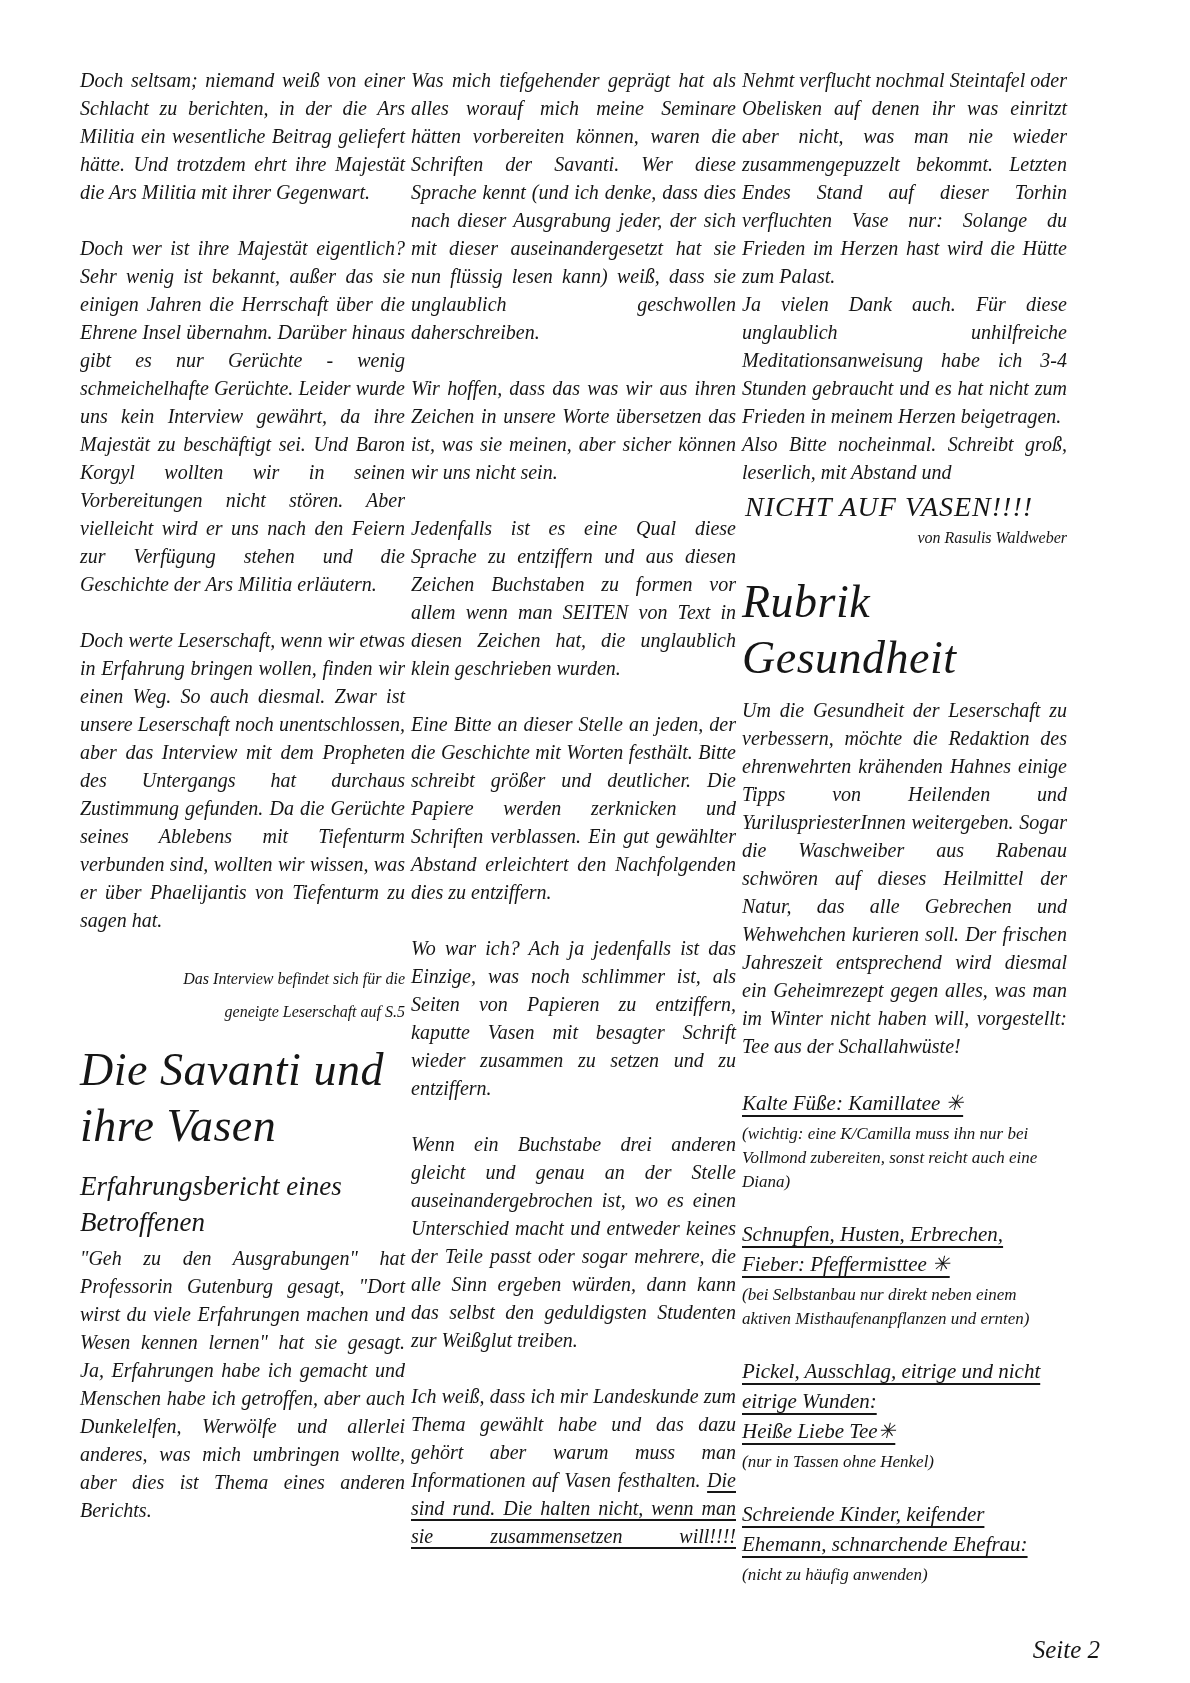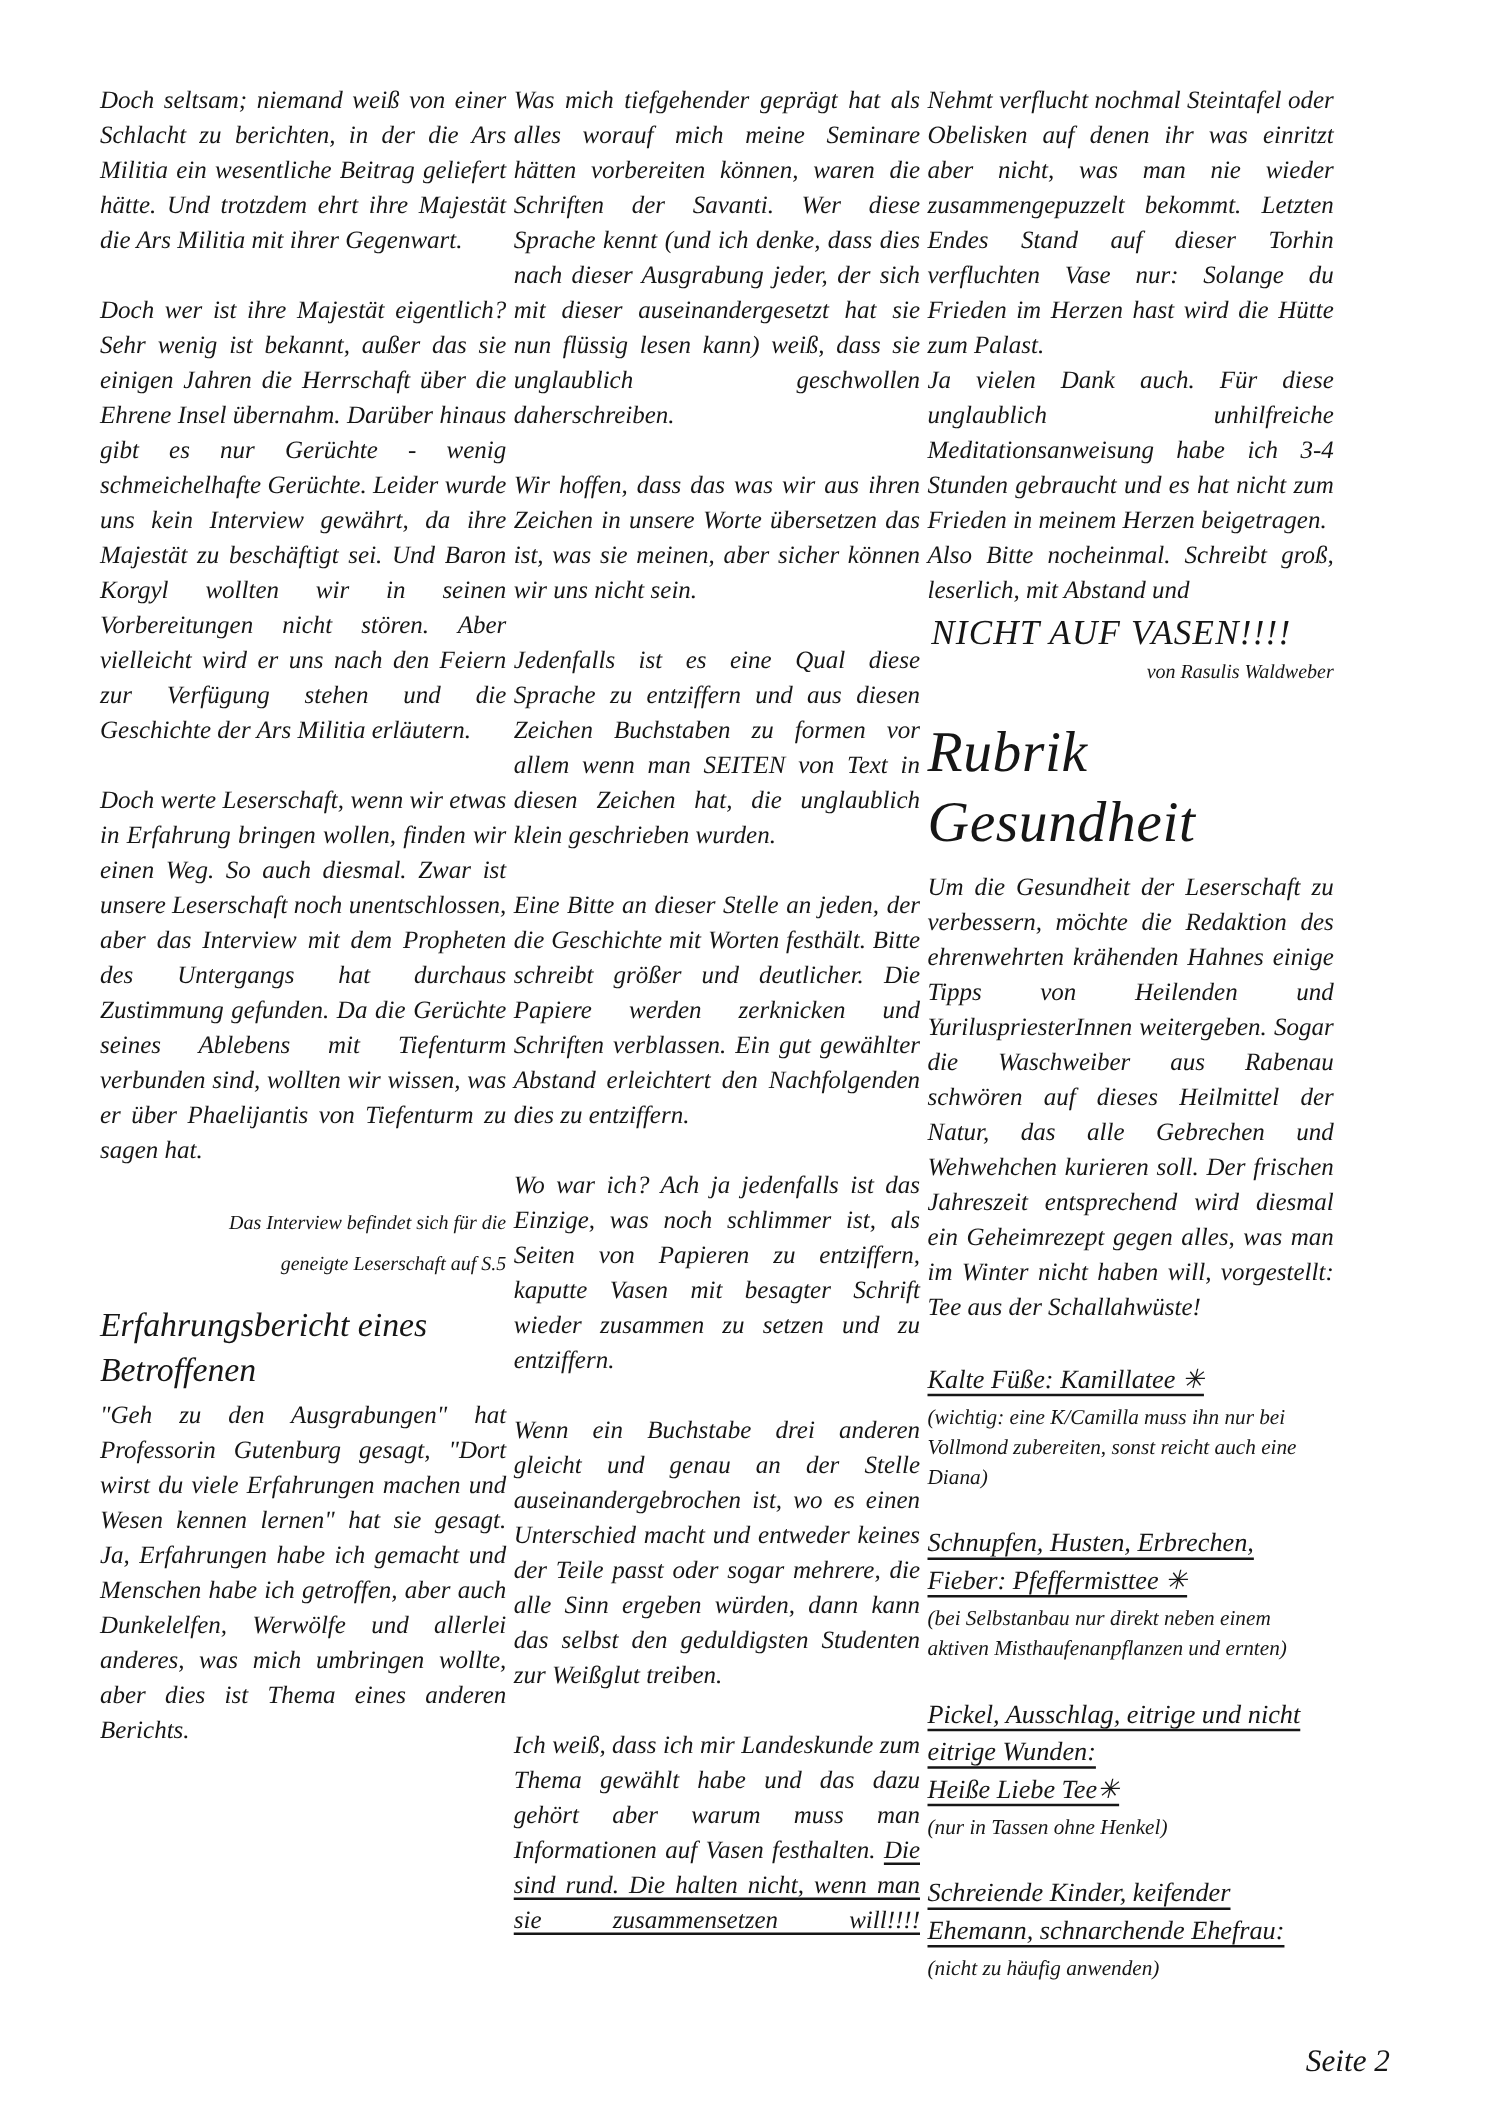--- a/index.html
+++ b/index.html
@@ -92,39 +92,40 @@
     text-underline-offset: 5px;
     margin: 0;
   }
   .remedy-note {
     font-size: 17px;
     line-height: 24px;
     margin: 4px 0 0 0;
   }
   .page-number {
     position: absolute;
-    right: 78px;
+    right: 90px;
     bottom: 18px;
     font-size: 25px;
     line-height: 30px;
   }
 </style>
 </head>
 <body>
 
 <div class="page">
 
   <div class="col">
     <p class="body">Doch seltsam; niemand weiß von einer Schlacht zu berichten, in der die Ars Militia ein wesentliche Beitrag geliefert hätte. Und trotzdem ehrt ihre Majestät die Ars Militia mit ihrer Gegenwart.</p>
     <p class="body">Doch wer ist ihre Majestät eigentlich? Sehr wenig ist bekannt, außer das sie einigen Jahren die Herrschaft über die Ehrene Insel übernahm. Darüber hinaus gibt es nur Gerüchte - wenig schmeichelhafte Gerüchte. Leider wurde uns kein Interview gewährt, da ihre Majestät zu beschäftigt sei. Und Baron Korgyl wollten wir in seinen Vorbereitungen nicht stören. Aber vielleicht wird er uns nach den Feiern zur Verfügung stehen und die Geschichte der Ars Militia erläutern.</p>
     <p class="body">Doch werte Leserschaft, wenn wir etwas in Erfahrung bringen wollen, finden wir einen Weg. So auch diesmal. Zwar ist unsere Leserschaft noch unentschlossen, aber das Interview mit dem Propheten des Untergangs hat durchaus Zustimmung gefunden. Da die Gerüchte seines Ablebens mit Tiefenturm verbunden sind, wollten wir wissen, was er über Phaelijantis von Tiefenturm zu sagen hat.</p>
     <div class="interview-note">
       <div>Das Interview befindet sich für die</div>
       <div>geneigte Leserschaft auf S.5</div>
     </div>
+    <h1>Die Savanti und ihre Vasen</h1>
     <h2 class="subheading">Erfahrungsbericht eines Betroffenen</h2>
     <p class="body">"Geh zu den Ausgrabungen" hat Professorin Gutenburg gesagt, "Dort wirst du viele Erfahrungen machen und Wesen kennen lernen" hat sie gesagt. Ja, Erfahrungen habe ich gemacht und Menschen habe ich getroffen, aber auch Dunkelelfen, Werwölfe und allerlei anderes, was mich umbringen wollte, aber dies ist Thema eines anderen Berichts.</p>
   </div>
 
   <div class="col">
     <p class="body">Was mich tiefgehender geprägt hat als alles worauf mich meine Seminare hätten vorbereiten können, waren die Schriften der Savanti. Wer diese Sprache kennt (und ich denke, dass dies nach dieser Ausgrabung jeder, der sich mit dieser auseinandergesetzt hat sie nun flüssig lesen kann) weiß, dass sie unglaublich geschwollen daherschreiben.</p>
     <p class="body">Wir hoffen, dass das was wir aus ihren Zeichen in unsere Worte übersetzen das ist, was sie meinen, aber sicher können wir uns nicht sein.</p>
     <p class="body">Jedenfalls ist es eine Qual diese Sprache zu entziffern und aus diesen Zeichen Buchstaben zu formen vor allem wenn man SEITEN von Text in diesen Zeichen hat, die unglaublich klein geschrieben wurden.</p>
     <p class="body">Eine Bitte an dieser Stelle an jeden, der die Geschichte mit Worten festhält. Bitte schreibt größer und deutlicher. Die Papiere werden zerknicken und Schriften verblassen. Ein gut gewählter Abstand erleichtert den Nachfolgenden dies zu entziffern.</p>
     <p class="body">Wo war ich? Ach ja jedenfalls ist das Einzige, was noch schlimmer ist, als Seiten von Papieren zu entziffern, kaputte Vasen mit besagter Schrift wieder zusammen zu setzen und zu entziffern.</p>

